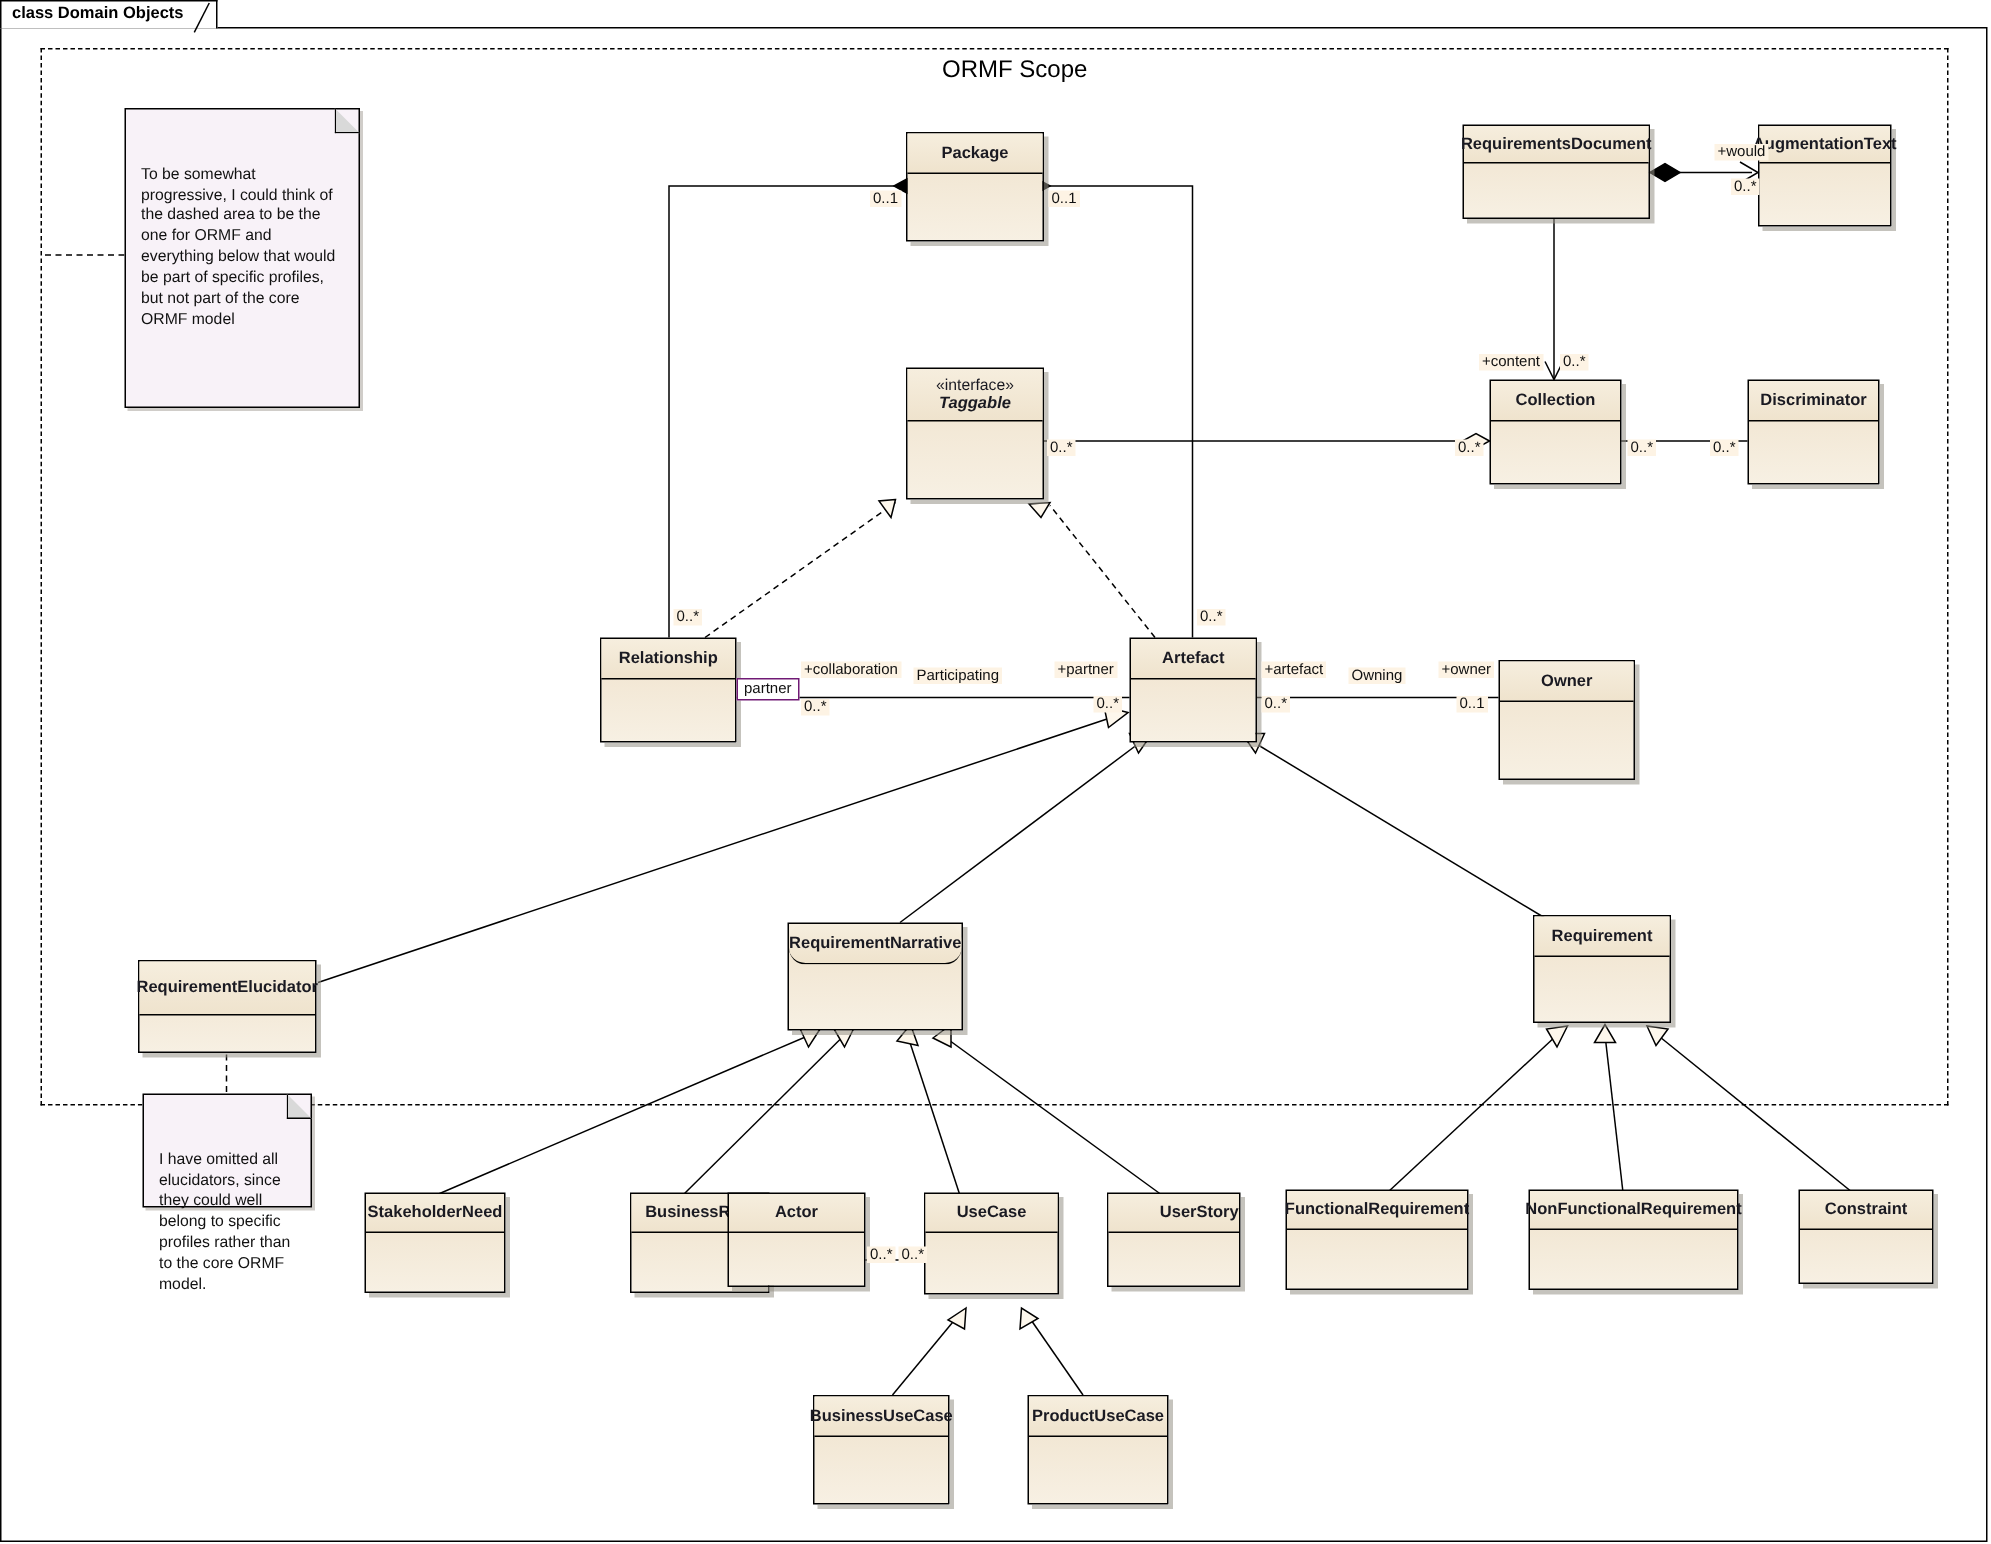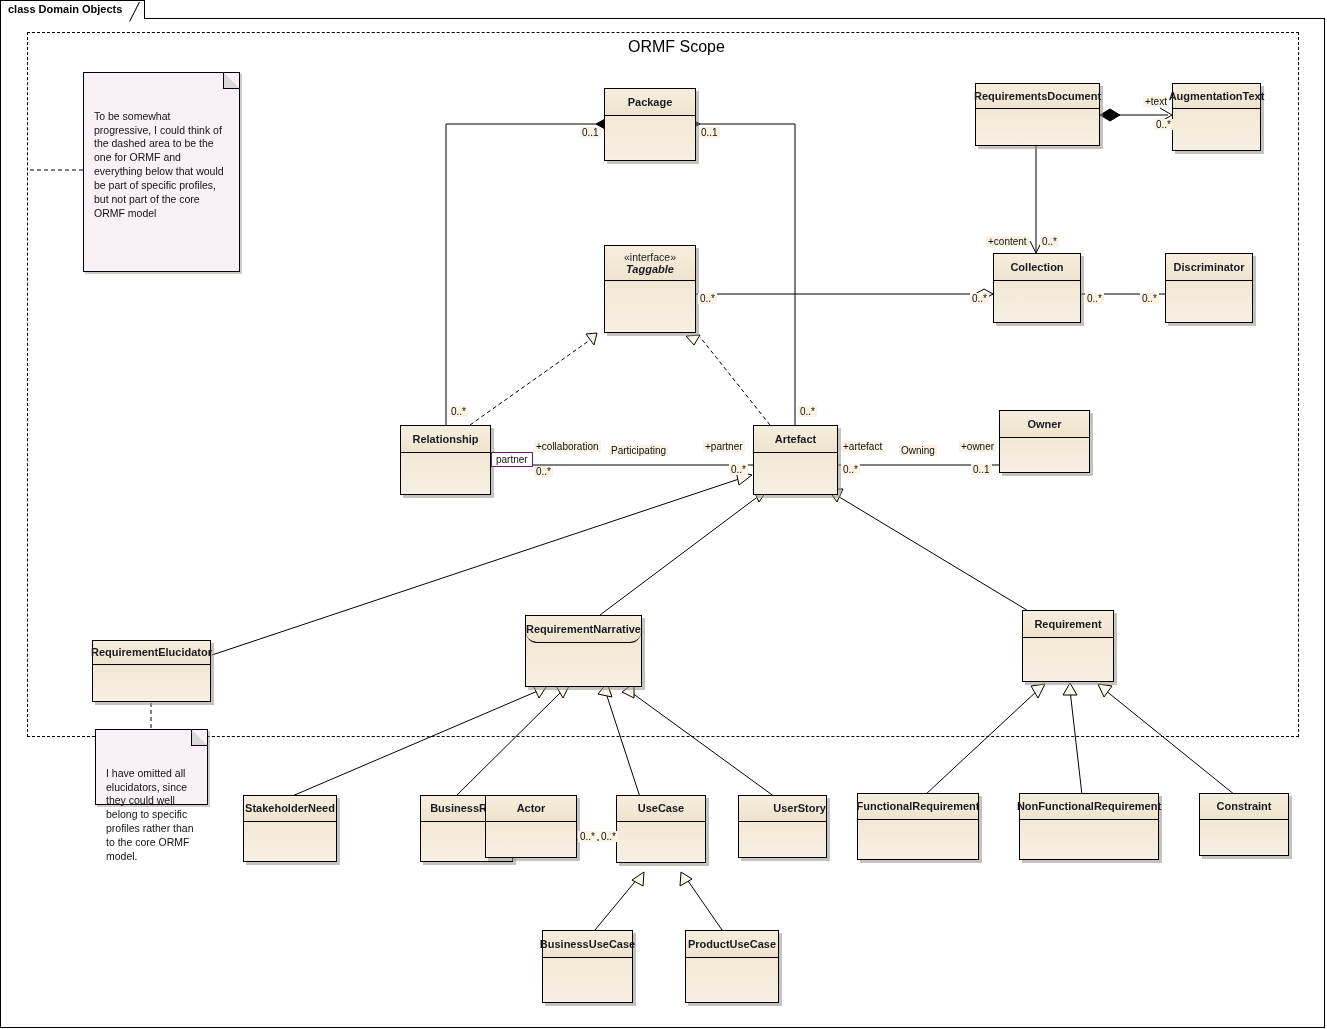--- a/index.html
+++ b/index.html
@@ -203,29 +203,29 @@
     <div class="body"></div>
   </div>
 
   <div class="cls" style="left:753px;top:425px;width:85px;height:70px;">
     <div class="hdr" style="height:27px;">
       <span>Artefact</span>
     </div>
     <div class="body"></div>
   </div>
 
-  <div class="cls" style="left:999px;top:410px;width:91px;height:63px;">
+  <div class="cls" style="left:999px;top:440px;width:91px;height:80px;">
     <div class="hdr" style="height:27px;">
       <span>Owner</span>
     </div>
     <div class="body"></div>
   </div>
 
   <div class="cls" style="left:92px;top:640px;width:119px;height:62px;">
-    <div class="hdr" style="height:24px;">
+    <div class="hdr" style="height:36px;">
       <span>RequirementElucidator</span>
     </div>
     <div class="body"></div>
   </div>
 
   <div class="cls" style="left:525px;top:615px;width:117px;height:72px;">
     <div class="hdr" style="height:27px;border-radius:11px;">
       <span>RequirementNarrative</span>
     </div>
     <div class="body"></div>
@@ -311,21 +311,21 @@
   <div class="elab" style="left:580px;top:127px;">0..1</div>
   <div class="elab" style="left:699px;top:127px;">0..1</div>
   <div class="elab" style="left:449px;top:406px;">0..*</div>
   <div class="elab" style="left:798px;top:406px;">0..*</div>
 
   <div class="elab" style="left:698px;top:293px;">0..*</div>
   <div class="elab" style="left:970px;top:293px;">0..*</div>
   <div class="elab" style="left:1085px;top:293px;">0..*</div>
   <div class="elab" style="left:1140px;top:293px;">0..*</div>
 
-  <div class="elab" style="left:1143px;top:96px;">+text</div>
+  <div class="elab" style="left:1143px;top:96px;">+would</div>
   <div class="elab" style="left:1154px;top:119px;">0..*</div>
 
   <div class="elab" style="left:986px;top:236px;">+content</div>
   <div class="elab" style="left:1040px;top:236px;">0..*</div>
 
   <div class="rolebox" style="left:491px;top:452px;">partner</div>
   <div class="elab" style="left:534px;top:441px;">+collaboration</div>
   <div class="elab plain" style="left:609px;top:445px;">Participating</div>
   <div class="elab" style="left:534px;top:466px;">0..*</div>
   <div class="elab" style="left:703px;top:441px;">+partner</div>

